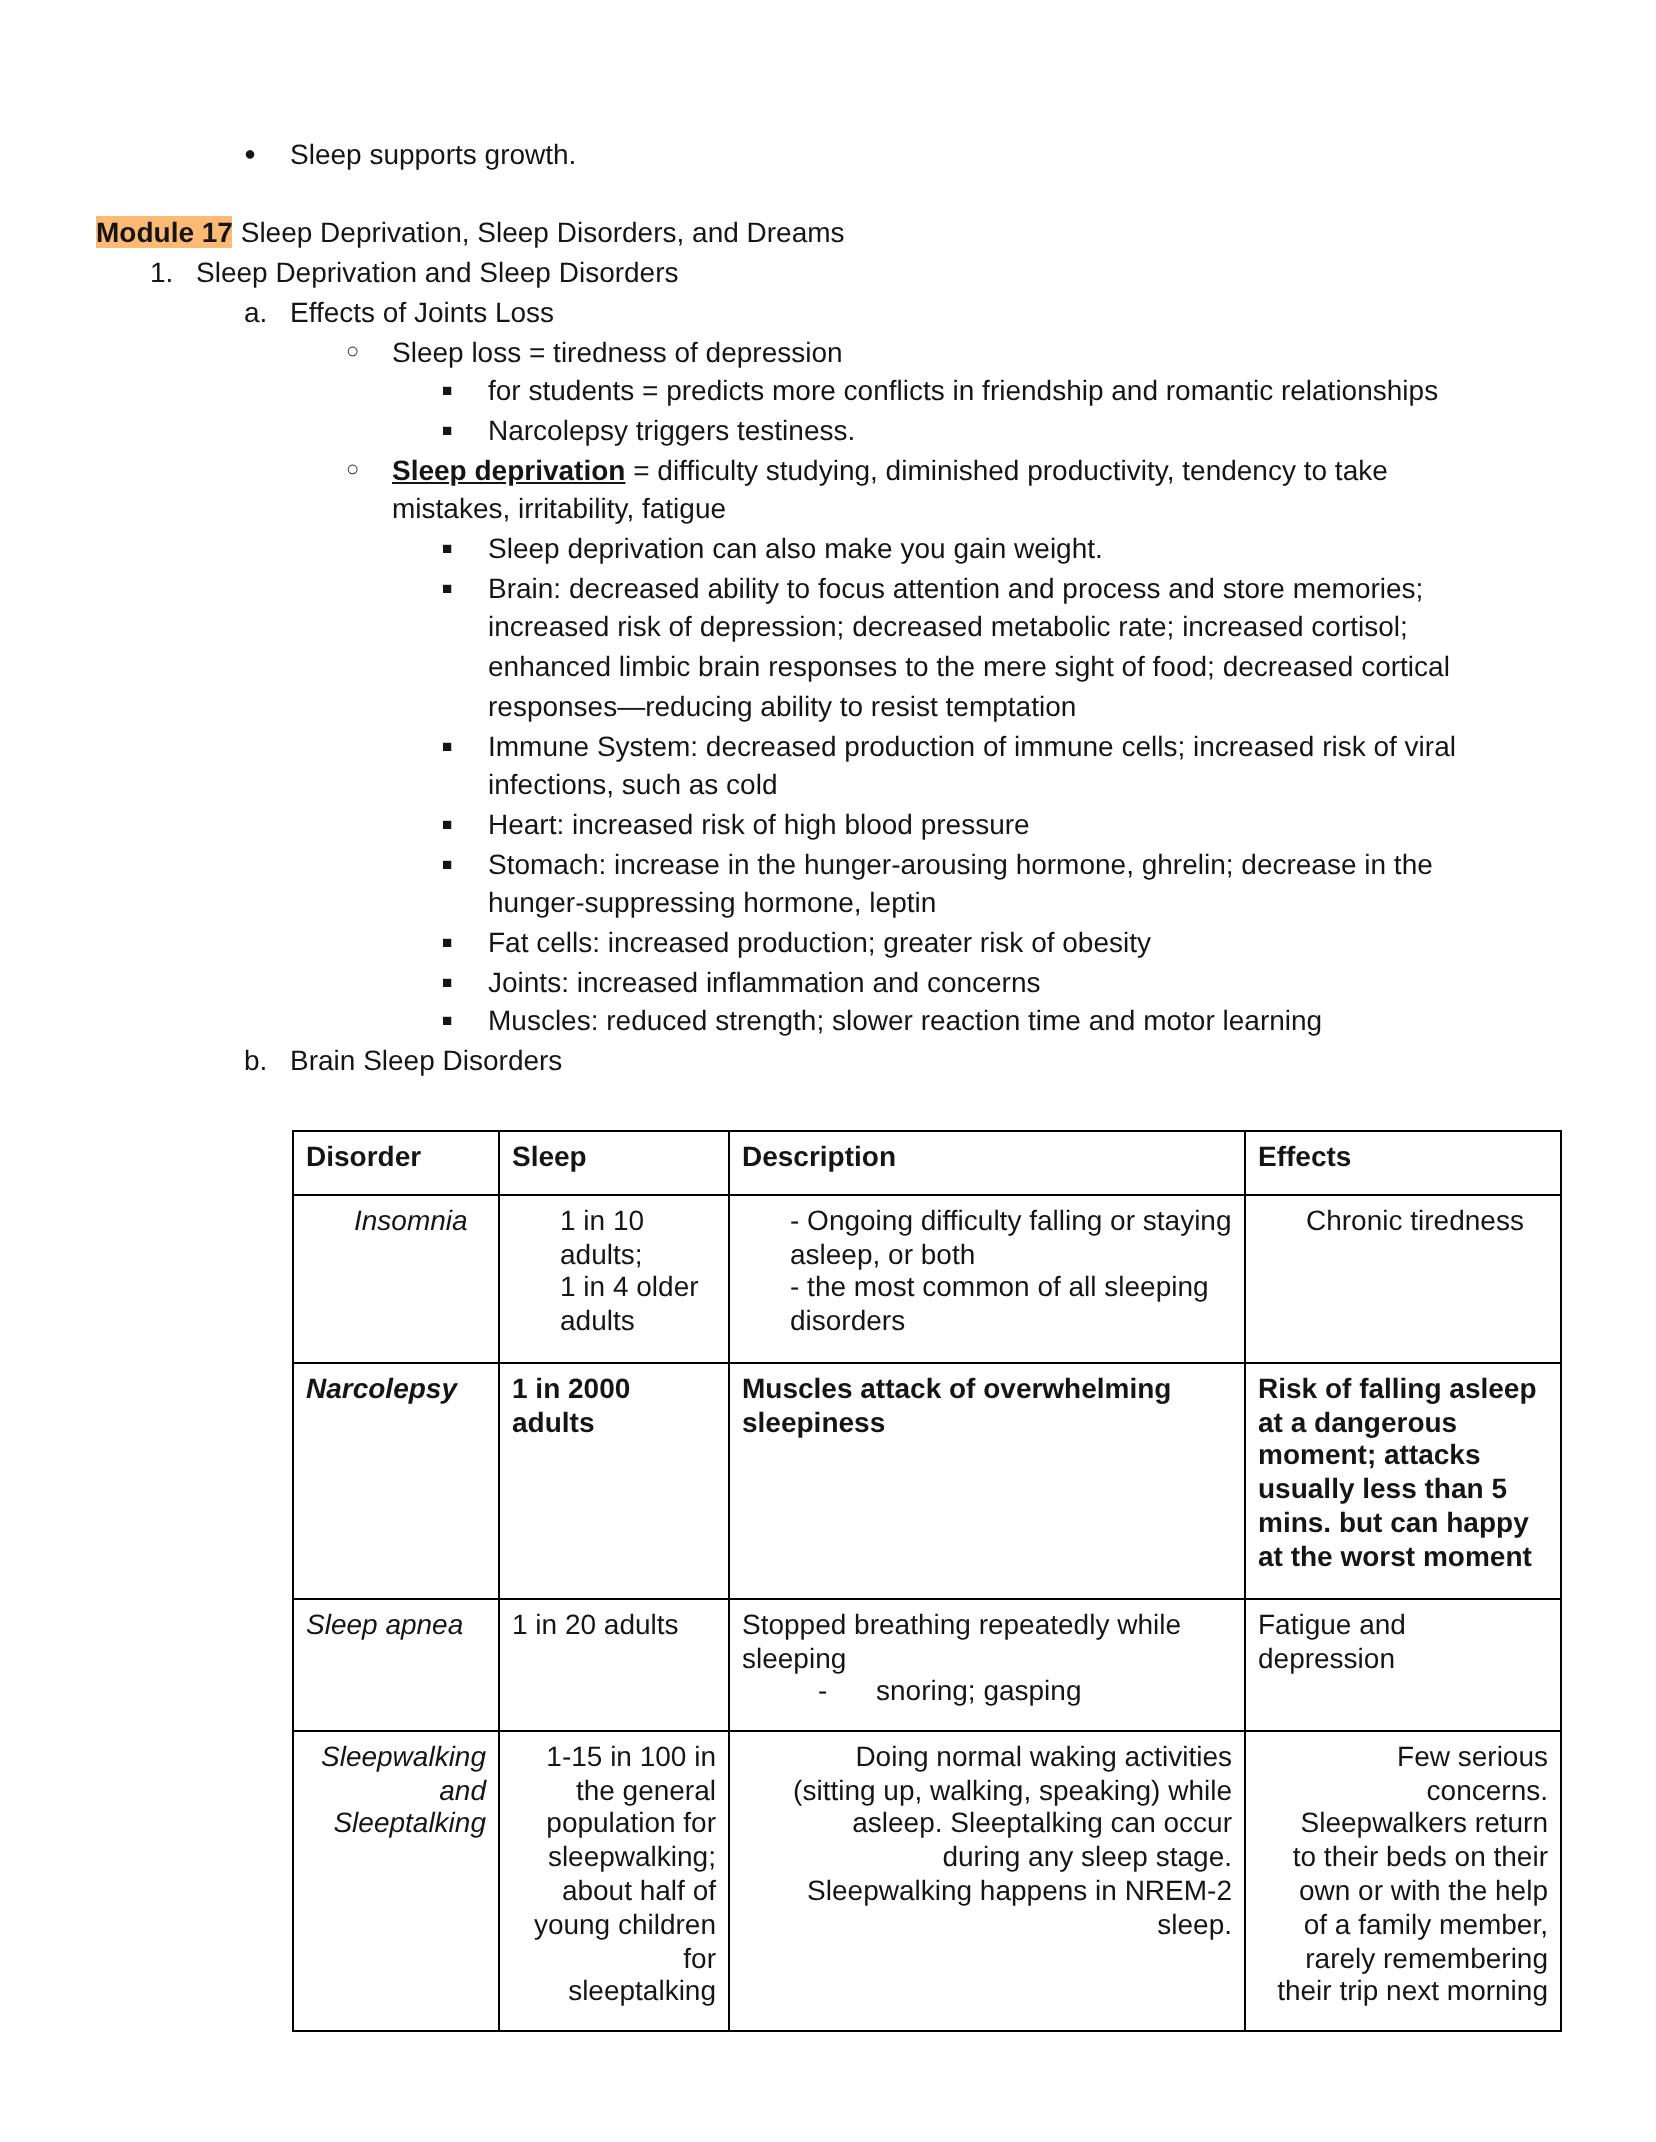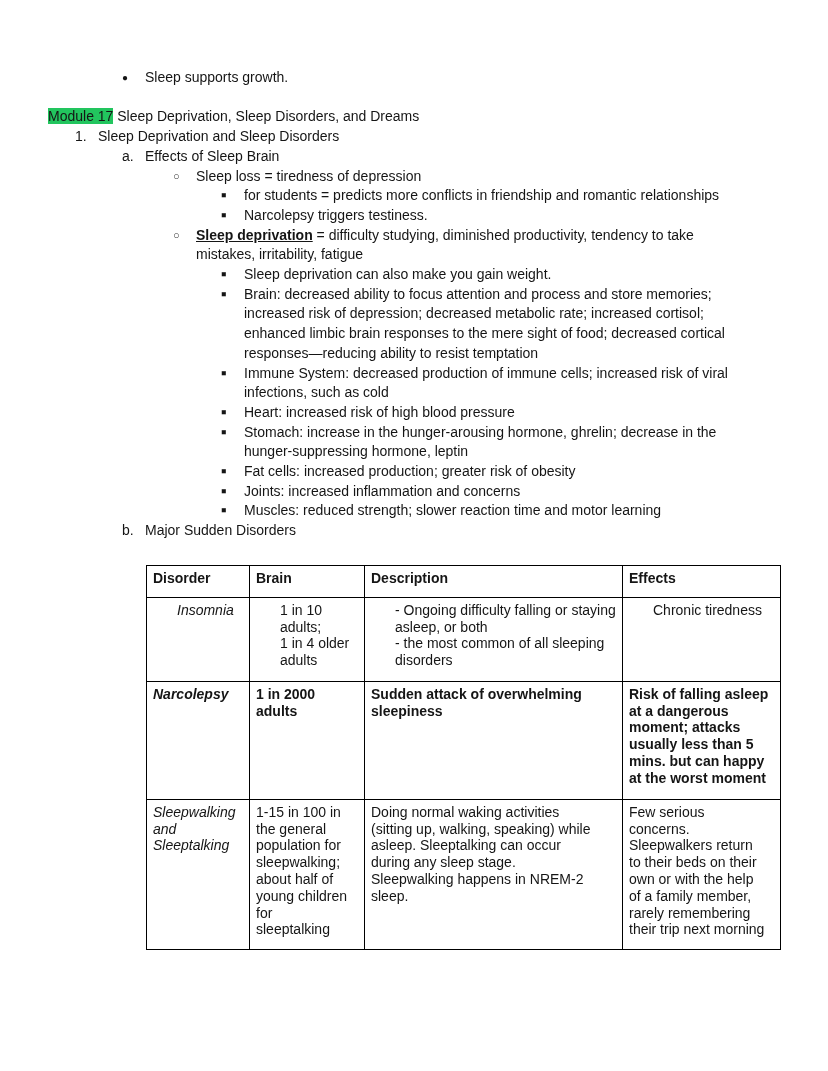--- a/index.html
+++ b/index.html
@@ -18,21 +18,21 @@
   .line { display: flex; line-height: 19.7px; }
   .marker { flex: 0 0 23px; }
   .m-disc { font-size: 10px; }
   .m-circ { font-size: 11px; color: #333; }
   .m-sq   { font-size: 8.5px; }
   .txt { flex: 1; white-space: pre-line; }
   .b { font-weight: bold; text-decoration: underline; }
   .spacer { height: 19.7px; }
 
   .heading { line-height: 19.7px; }
-  .hl { background: #22c55e; font-weight: normal; }
+  .hl { background: #fdba74; font-weight: bold; }
 
   .ind-1    { margin-left: 27px;  }
   .ind-a    { margin-left: 74px;  }
   .ind-disc { margin-left: 74px;  }
   .ind-o    { margin-left: 125px; }
   .ind-s    { margin-left: 173px; }
 
   
   table.disorders {
     border-collapse: collapse;
@@ -47,21 +47,21 @@
     padding: 4px 6px;
     line-height: 16.8px;
     font-size: 14px;
   }
   .disorders th { font-weight: bold; height: 32px; }
   .cell-text { white-space: pre-line; }
   .italic { font-style: italic; }
   .r1 td { height: 84px; padding-left: 30px; }
   .r2 td { height: 118px; font-weight: bold; }
   .r3 td { height: 66px; }
-  .r4 td { height: 150px; }
+  .r4 td { height: 150px; text-align: right; }
   .sub-line { display: flex; margin-left: 38px; }
   .sub-dash { flex: 0 0 29px; }
 </style>
 </head>
 <body>
 
 <div class="page">
 
   <div class="line ind-disc">
     <span class="marker m-disc">●</span>
@@ -72,21 +72,21 @@
 
   <div class="heading"><span class="hl">Module 17</span><span> Sleep Deprivation, Sleep Disorders, and Dreams</span></div>
 
   <div class="line ind-1">
     <span class="marker">1.</span>
     <span class="txt">Sleep Deprivation and Sleep Disorders</span>
   </div>
 
   <div class="line ind-a">
     <span class="marker">a.</span>
-    <span class="txt">Effects of Sleep Brain</span>
+    <span class="txt">Effects of Joints Loss</span>
   </div>
 
   <div class="line ind-o">
     <span class="marker m-circ">○</span>
     <span class="txt">Sleep loss = tiredness of depression</span>
   </div>
 
   <div class="line ind-s">
     <span class="marker m-sq">■</span>
     <span class="txt">for students = predicts more conflicts in friendship and romantic relationships</span>
@@ -143,34 +143,34 @@
     <span class="txt">Joints: increased inflammation and concerns</span>
   </div>
 
   <div class="line ind-s">
     <span class="marker m-sq">■</span>
     <span class="txt">Muscles: reduced strength; slower reaction time and motor learning</span>
   </div>
 
   <div class="line ind-a">
     <span class="marker">b.</span>
-    <span class="txt">Major Sudden Disorders</span>
+    <span class="txt">Brain Sleep Disorders</span>
   </div>
 
   <table class="disorders">
     <colgroup>
       <col style="width:103px">
         <col style="width:115px">
         <col style="width:258px">
         <col style="width:158px">
     </colgroup>
     <tbody>
         <tr>
       <th>Disorder</th>
-      <th>Brain</th>
+      <th>Sleep</th>
       <th>Description</th>
       <th>Effects</th>
     </tr>
     <tr class="r1">
       <td class="italic">
             <div class="cell-text">Insomnia</div>
           </td>
       <td>
             <div class="cell-text">1 in 10 adults;
 1 in 4 older
@@ -188,30 +188,50 @@
     </tr>
     <tr class="r2">
       <td class="italic">
             <div class="cell-text">Narcolepsy</div>
           </td>
       <td>
             <div class="cell-text">1 in 2000
 adults</div>
           </td>
       <td>
-            <div class="cell-text">Sudden attack of overwhelming
+            <div class="cell-text">Muscles attack of overwhelming
 sleepiness</div>
           </td>
       <td>
             <div class="cell-text">Risk of falling asleep
 at a dangerous
 moment; attacks
 usually less than 5
 mins. but can happy
 at the worst moment</div>
+          </td>
+    </tr>
+    <tr class="r3">
+      <td class="italic">
+            <div class="cell-text">Sleep apnea</div>
+          </td>
+      <td>
+            <div class="cell-text">1 in 20 adults</div>
+          </td>
+      <td>
+        <div class="cell-text">Stopped breathing repeatedly while
+sleeping</div>
+        <div class="sub-line">
+          <span class="sub-dash">-</span>
+          <span>snoring; gasping</span>
+        </div>
+      </td>
+      <td>
+            <div class="cell-text">Fatigue and
+depression</div>
           </td>
     </tr>
     <tr class="r4">
       <td class="italic">
             <div class="cell-text">Sleepwalking
 and
 Sleeptalking</div>
           </td>
       <td>
             <div class="cell-text">1-15 in 100 in

